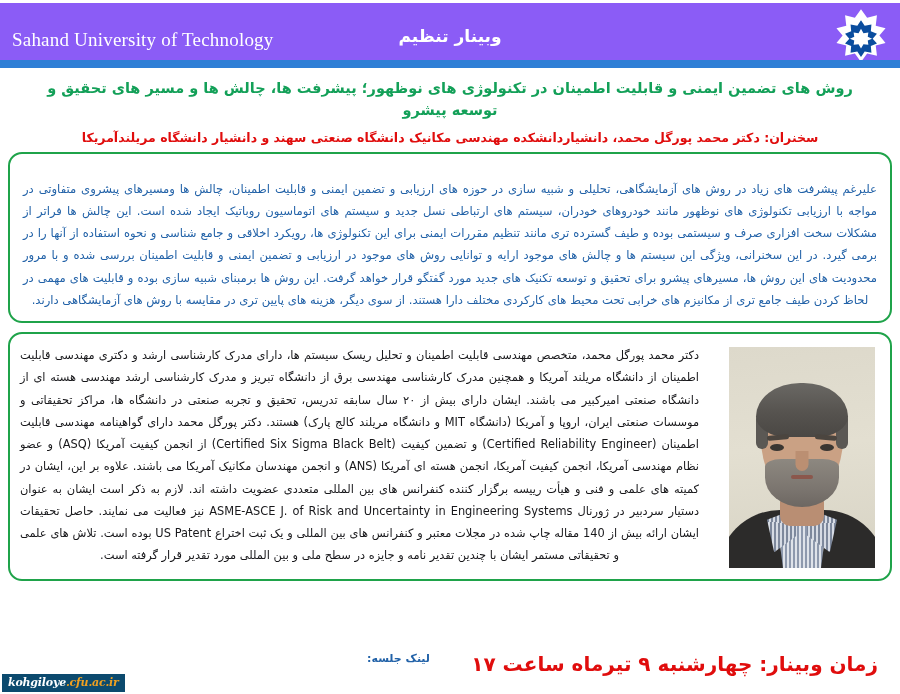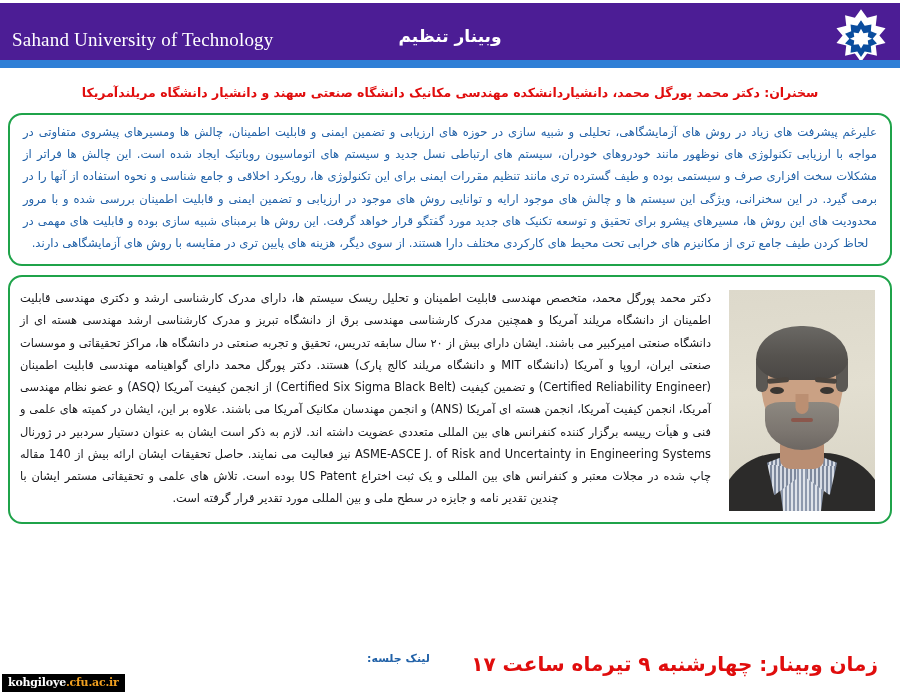--- a/index.html
+++ b/index.html
@@ -13,21 +13,21 @@
     font-family: "DejaVu Sans", "Liberation Sans", sans-serif;
     overflow: hidden;
     position: relative;
   }
 
   
   .header {
     position: relative;
     width: 900px;
     height: 68px;
-    background: #4c1d95;
+    background: #8b5cf6;
     display: flex;
     align-items: center;
   }
   .header::after {
     content: "";
     position: absolute;
     left: 0; right: 0; bottom: 0;
     height: 8px;
     background: #2f7fd6;
   }
@@ -97,40 +97,40 @@
   }
 
   
   .green-box {
     border: 2.2px solid #1fa34a;
     border-radius: 14px;
     margin: 0 8px;
     direction: rtl;
   }
   .abstract-box {
-    margin-top: 10px;
-    padding: 6px 13px 10px 13px;
+    margin-top: 4px;
+    padding: 24px 13px 10px 13px;
   }
   .abstract-text {
     color: #2262a8;
     font-size: 11.6px;
     line-height: 1.92;
     text-align: justify;
     text-align-last: center;
     margin: 0;
     letter-spacing: 0.1px;
   }
 
   .bio-box {
     margin-top: 9px;
     padding: 9px 10px 9px 10px;
     display: flex;
     flex-direction: row-reverse;
     align-items: flex-start;
-    gap: 12px;
+    gap: 24px;
     height: 249px;
   }
   .bio-text {
     flex: 1 1 auto;
     color: #17171a;
     font-size: 11.4px;
     line-height: 1.95;
     text-align: justify;
     text-align-last: center;
     margin: 0;
@@ -286,26 +286,27 @@
     color: #1565c0;
     font-size: 16px;
     font-weight: bold;
     direction: ltr;
     text-decoration: none;
     letter-spacing: -0.2px;
   }
   .watermark {
     position: absolute;
     left: 2px; bottom: 2px;
-    background: #000000;
+    background: #0c4a6e;
     padding: 2px 6px 3px 6px;
     direction: ltr;
     font-family: "DejaVu Serif", "Liberation Serif", serif;
     font-size: 11px;
     font-weight: bold;
+    font-style: italic;
     letter-spacing: -0.2px;
   }
   .wm-a { color: #ffffff; }
   .wm-b { color: #f0a020; }
 </style>
 </head>
 <body>
 
 <div class="header">
   <div class="header-strip-shadow"></div>
@@ -322,20 +323,21 @@
     <g fill="#0a4d9e">
       <polygon points="50,20 56,29 67,27 66,38 76,42 69,50 76,58 66,62 67,73 56,71 50,80 44,71 33,73 34,62 24,58 31,50 24,42 34,38 33,27 44,29"></polygon>
     </g>
     <g fill="#ffffff">
       <polygon points="50,34 54,41 62,40 61,47 68,50 61,53 62,60 54,59 50,66 46,59 38,60 39,53 32,50 39,47 38,40 46,41"></polygon>
     </g>
   </svg>
 </div>
 
 <div class="title-block">
+  <h1 class="talk-title">روش های تضمین ایمنی و قابلیت اطمینان در تکنولوژی های نوظهور؛ پیشرفت ها، چالش ها و مسیر های تحقیق و توسعه پیشرو</h1>
   <div class="speaker-line">سخنران: دکتر محمد پورگل محمد، دانشیاردانشکده مهندسی مکانیک دانشگاه صنعتی سهند و دانشیار دانشگاه مریلندآمریکا</div>
 </div>
 
 <div class="green-box abstract-box">
   <p class="abstract-text">علیرغم پیشرفت های زیاد در روش های آزمایشگاهی، تحلیلی و شبیه سازی در حوزه های ارزیابی و تضمین ایمنی و قابلیت اطمینان، چالش ها ومسیرهای پیشروی متفاوتی در مواجه با ارزیابی تکنولوژی های نوظهور مانند خودروهای خودران،  سیستم های ارتباطی نسل جدید و سیستم های اتوماسیون روباتیک ایجاد شده است. این چالش ها فراتر از مشکلات سخت افزاری صرف و سیستمی بوده و طیف گسترده  تری مانند تنظیم مقررات ایمنی برای این تکنولوژی ها، رویکرد اخلاقی و جامع شناسی و نحوه استفاده از آنها را در برمی گیرد. در این سخنرانی، ویژگی این سیستم ها و چالش های موجود ارایه و توانایی روش های موجود در ارزیابی و تضمین ایمنی و قابلیت اطمینان بررسی شده و با مرور محدودیت های این روش ها، مسیرهای پیشرو برای تحقیق و توسعه تکنیک های جدید مورد گفتگو قرار خواهد گرفت. این روش ها برمبنای شبیه سازی بوده و قابلیت های مهمی در لحاظ کردن طیف جامع تری از مکانیزم های خرابی تحت محیط های کارکردی مختلف دارا هستند. از سوی دیگر، هزینه های پایین تری در مقایسه با روش های آزمایشگاهی دارند.</p>
 </div>
 
 <div class="green-box bio-box">
   <p class="bio-text">دکتر محمد پورگل محمد، متخصص مهندسی قابلیت اطمینان و تحلیل ریسک سیستم ها، دارای مدرک کارشناسی ارشد و دکتری مهندسی قابلیت اطمینان از دانشگاه مریلند آمریکا و همچنین مدرک کارشناسی مهندسی برق از دانشگاه تبریز و مدرک کارشناسی ارشد مهندسی هسته ای از دانشگاه صنعتی امیرکبیر می باشند. ایشان دارای  بیش از ۲۰ سال سابقه تدریس، تحقیق و تجربه صنعتی در دانشگاه ها، مراکز تحقیقاتی و موسسات صنعتی ایران، اروپا و آمریکا (دانشگاه MIT و دانشگاه مریلند کالج پارک) هستند. دکتر پورگل محمد دارای گواهینامه مهندسی قابلیت اطمینان (Certified Reliability Engineer) و تضمین کیفیت (Certified Six Sigma Black Belt) از انجمن کیفیت آمریکا (ASQ) و عضو نظام مهندسی آمریکا، انجمن کیفیت آمریکا، انجمن هسته ای آمریکا (ANS) و انجمن مهندسان مکانیک آمریکا می باشند. علاوه بر این، ایشان در کمیته های علمی و فنی و هیأت رییسه برگزار کننده کنفرانس های بین المللی  متعددی عضویت داشته اند. لازم به ذکر است ایشان به عنوان دستیار سردبیر در ژورنال  ASME-ASCE J. of Risk and Uncertainty in Engineering Systems نیز فعالیت می نمایند. حاصل تحقیقات ایشان ارائه بیش از 140 مقاله چاپ شده در مجلات معتبر و کنفرانس های  بین المللی و  یک ثبت اختراع  US Patent بوده است. تلاش های علمی و تحقیقاتی مستمر ایشان با چندین تقدیر نامه و جایزه در سطح ملی و بین المللی مورد تقدیر قرار گرفته است.</p>
 

